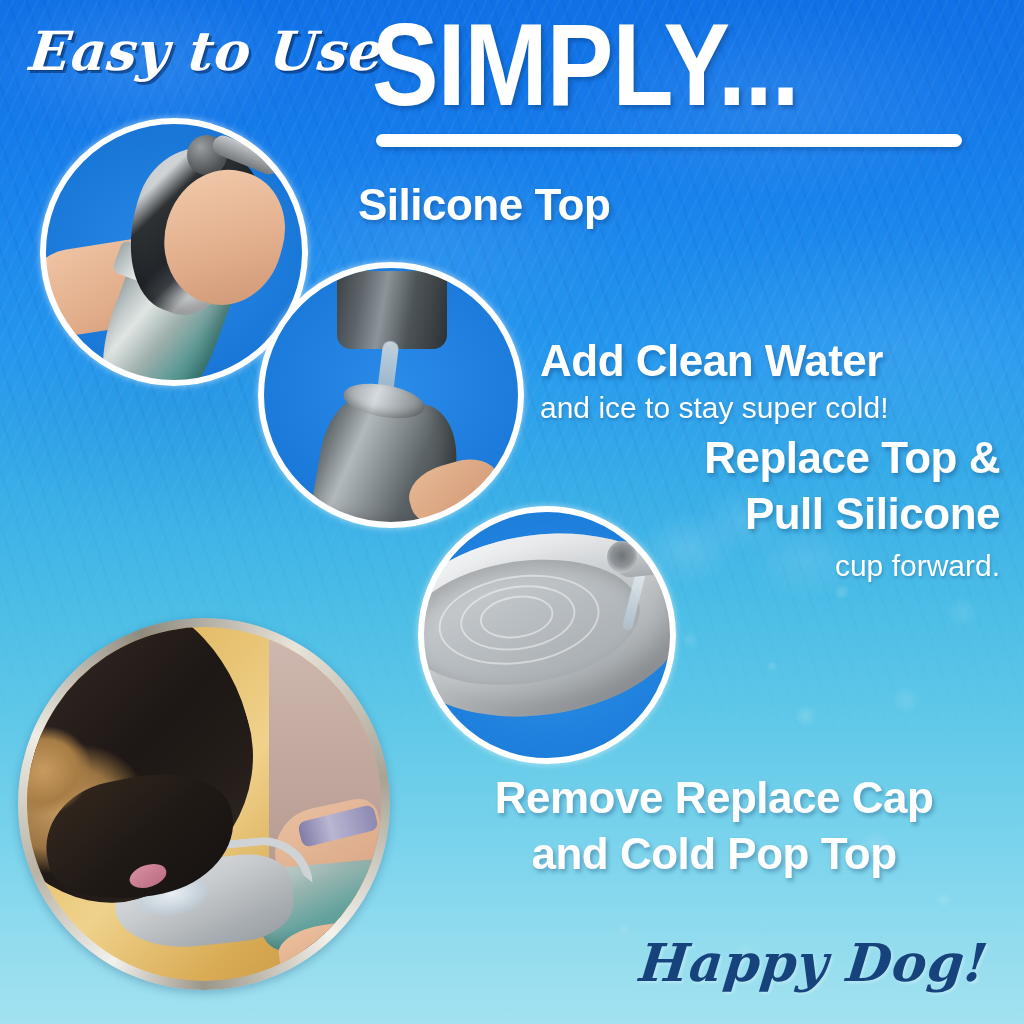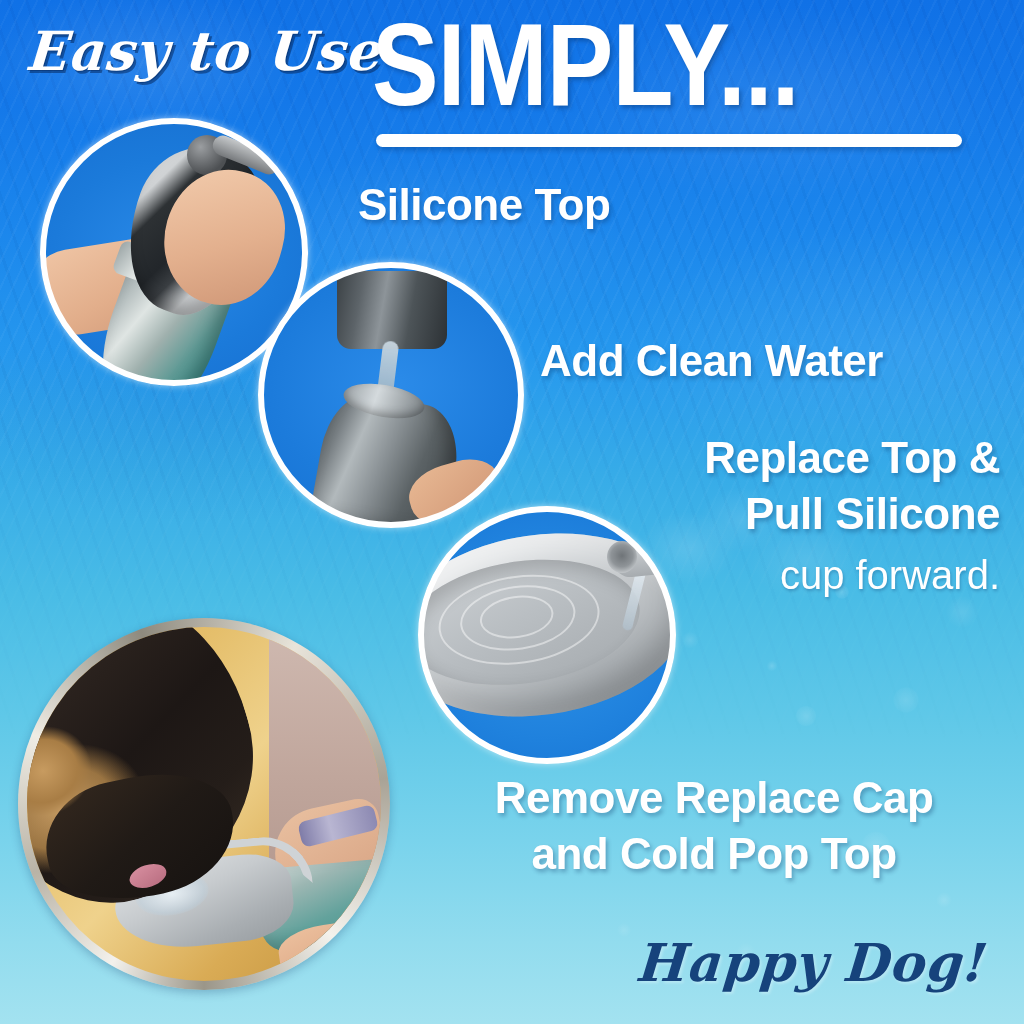--- a/index.html
+++ b/index.html
@@ -105,21 +105,21 @@
 
   #step-unscrew{left:358px;top:180px;text-align:left;}
   #step-unscrew .hl{font-size:44px;line-height:50px;}
 
   #step-water{left:540px;top:296px;width:440px;text-align:left;margin-top:40px;}
   #step-water .hl{font-size:44px;line-height:50px;}
   #step-water .sub{font-size:30px;line-height:40px;margin-top:2px;}
 
   #step-replace{right:24px;top:430px;text-align:right;}
   #step-replace .hl{font-size:44px;line-height:56px;}
-  #step-replace .sub{font-size:40px;line-height:40px;margin-top:13px;}
+  #step-replace .sub{font-size:30px;line-height:40px;margin-top:4px;}
 
   #step-remove{left:424px;top:770px;width:580px;text-align:center;}
   #step-remove .hl{font-size:44px;line-height:56px;}
   #step-remove .sub{
     font-size:30px;line-height:40px;margin-top:4px;
     color:#1c4a7a;text-shadow:none;font-weight:400;
   }
 
   .happy{
     position:absolute;right:36px;top:932px;
@@ -419,20 +419,21 @@
       <div class="dog-hand"></div>
     </div>
   </div>
 
   <div class="step" id="step-unscrew">
     <div class="hl">Silicone Top</div>
   </div>
 
   <div class="step" id="step-water">
     <div class="hl">Add Clean Water</div>
+    <div class="sub">and ice to stay super cold!</div>
   </div>
 
   <div class="step" id="step-replace">
     <div class="hl">Replace Top &amp;</div>
     <div class="hl">Pull Silicone</div>
     <div class="sub">cup forward.</div>
   </div>
 
   <div class="step" id="step-remove">
     <div class="hl">Remove Replace Cap</div>

